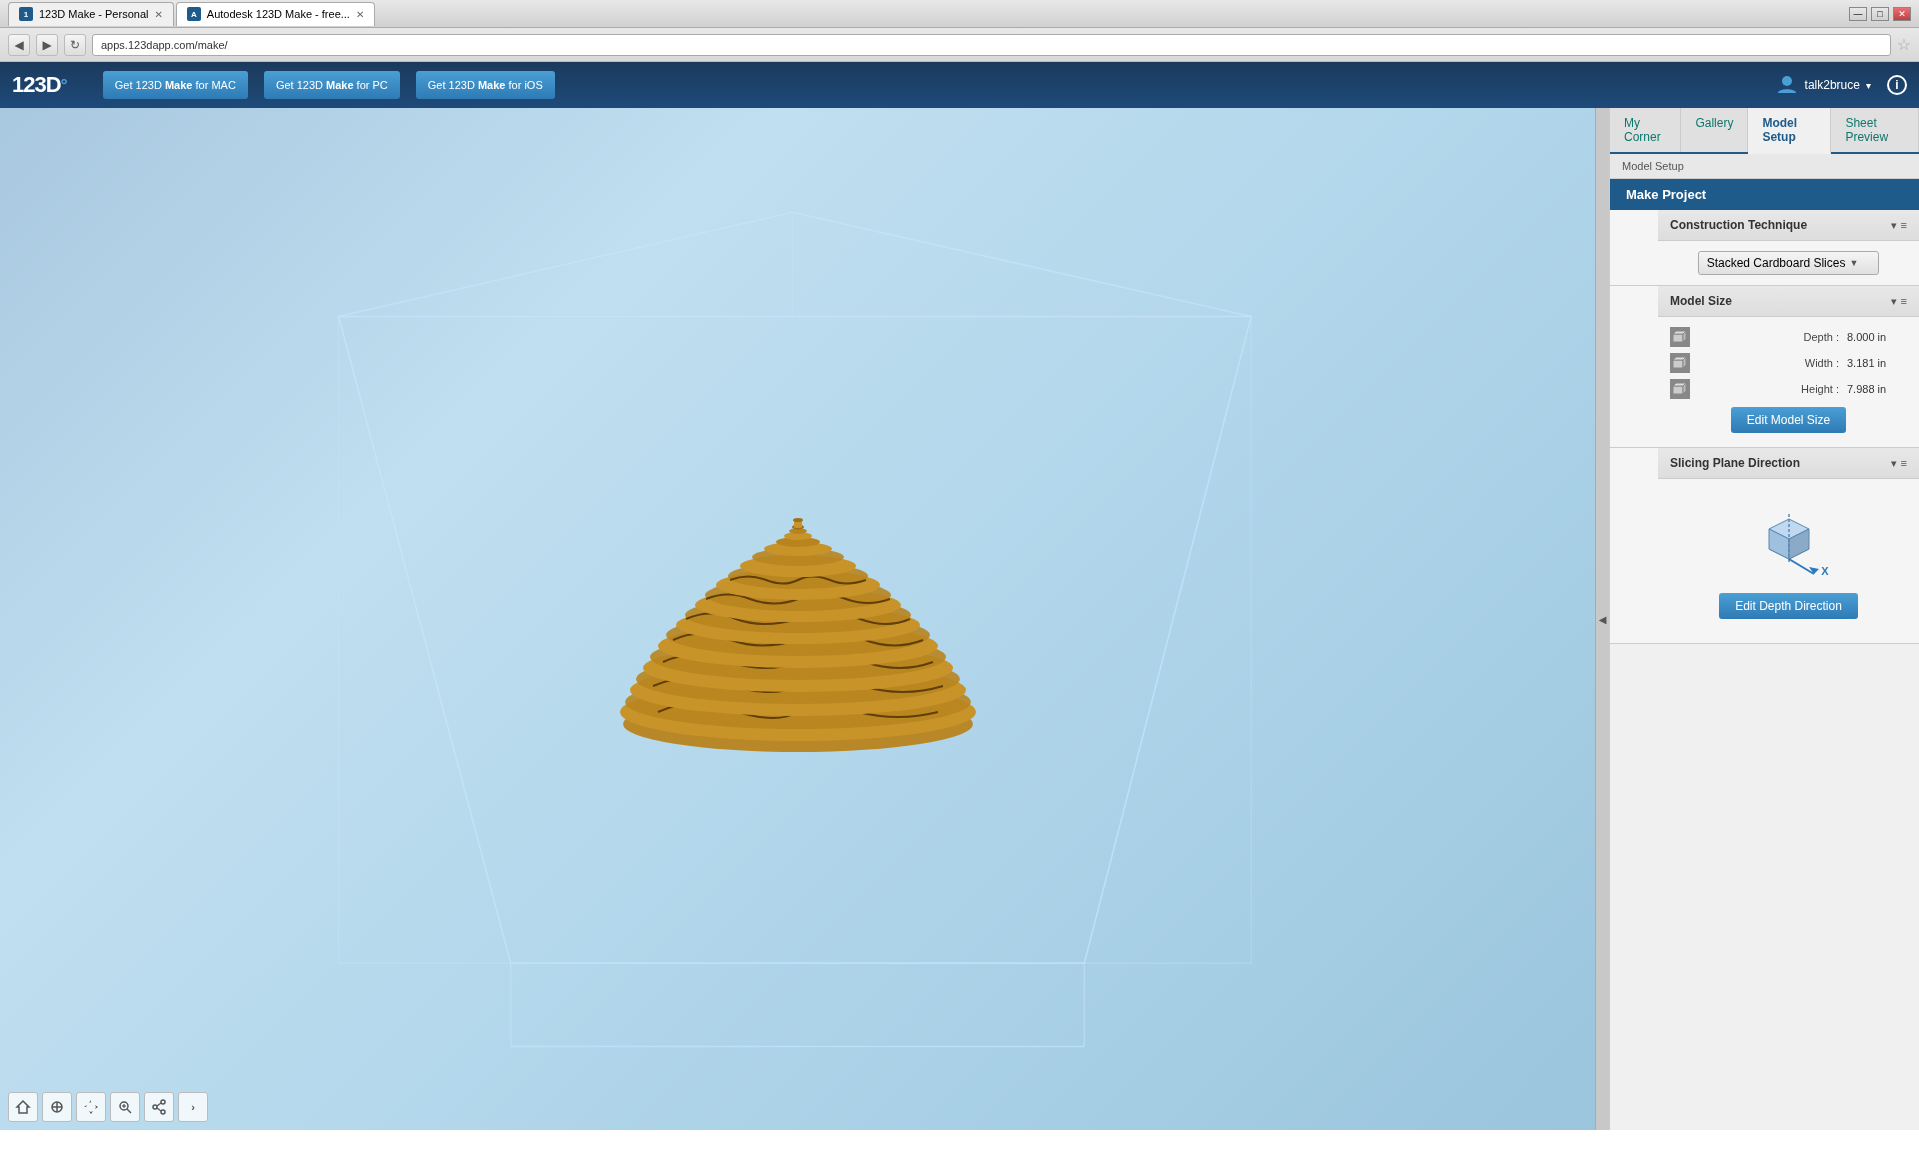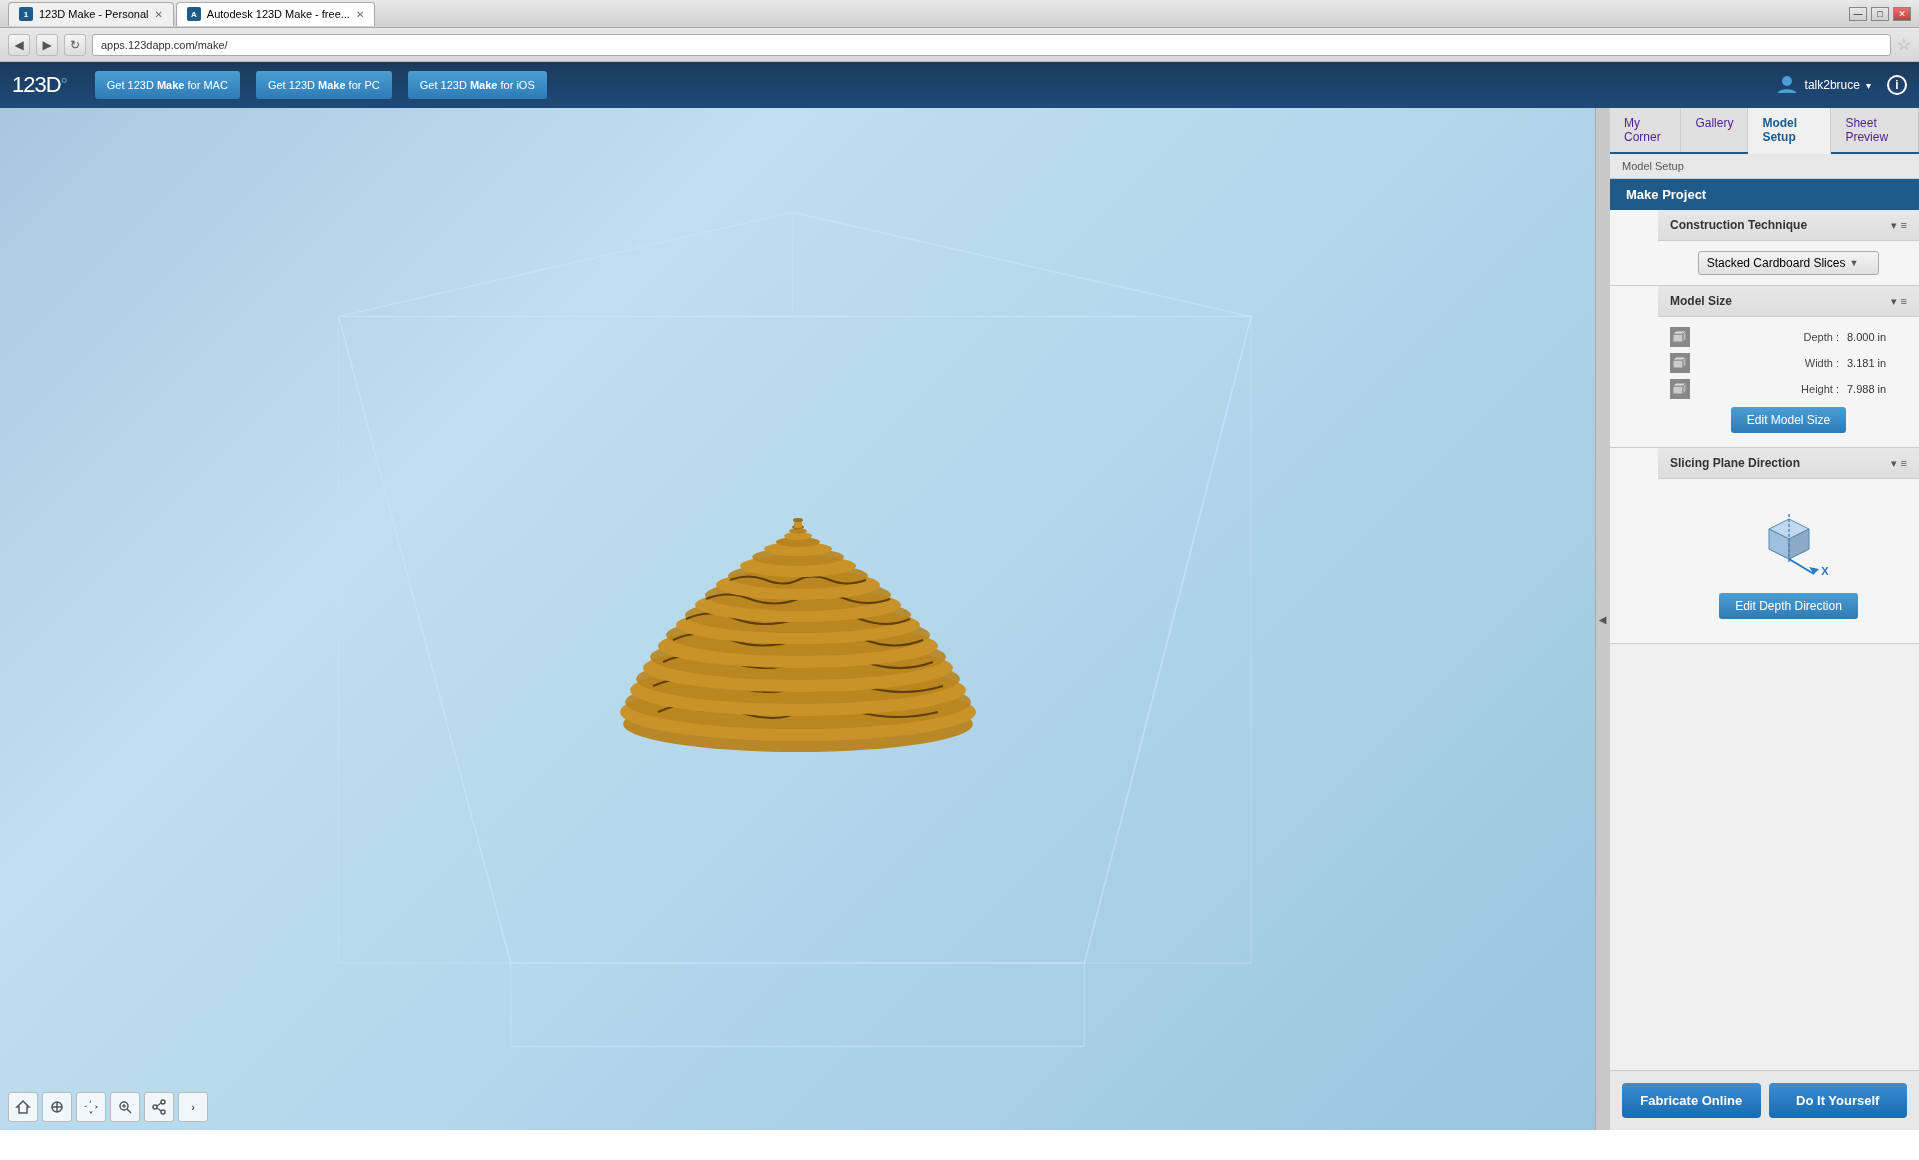--- a/index.html
+++ b/index.html
@@ -64,24 +64,24 @@
     .app-header {
       height: 46px;
       background: linear-gradient(to bottom, #1a3a5c, #1e4a7a);
       display: flex;
       align-items: center;
       padding: 0 12px;
       gap: 16px;
     }
     .logo-123d {
       font-size: 22px;
-      font-weight: normal;
+      font-weight: bold;
       color: #fff;
       letter-spacing: -1px;
-      margin-right: 12px;
+      margin-right: 20px;
       display: flex;
       align-items: center;
       justify-content: flex-end;
     }
     .logo-dot { color: #4a9fd4; font-size: 18px; }
     .header-btn {
       height: 28px;
       background: linear-gradient(to bottom, #4a9fd4, #2e7ab5);
       border: none;
       border-radius: 3px;
@@ -148,21 +148,21 @@
     
     .panel-tabs {
       display: flex;
       background: #e0e0e0;
       border-bottom: 2px solid #1e5a8a;
     }
     .panel-tab {
       padding: 8px 14px;
       font-size: 12px;
       cursor: pointer;
-      color: #4c1d95;
+      color: #0f766e;
       border-right: 1px solid #ccc;
     }
     .panel-tab.active {
       background: #f0f0f0;
       color: #1e5a8a;
       font-weight: bold;
       border-bottom: 2px solid #f0f0f0;
       margin-bottom: -2px;
     }
 
@@ -612,18 +612,14 @@
             </svg>
             <span style="position:absolute;right:0;bottom:2px;font-size:11px;color:#2a7abf;font-weight:bold;">X</span>
           </div>
           <button class="btn-blue" style="margin:4px auto;">Edit Depth Direction</button>
         </div>
       </div>
     </div>
 
     <div style="flex:1;"></div>
 
-    <div class="panel-footer">
-      <button class="footer-btn">Fabricate Online</button>
-      <button class="footer-btn">Do It Yourself</button>
-    </div>
   </div>
 </div>
 
 </body></html>

